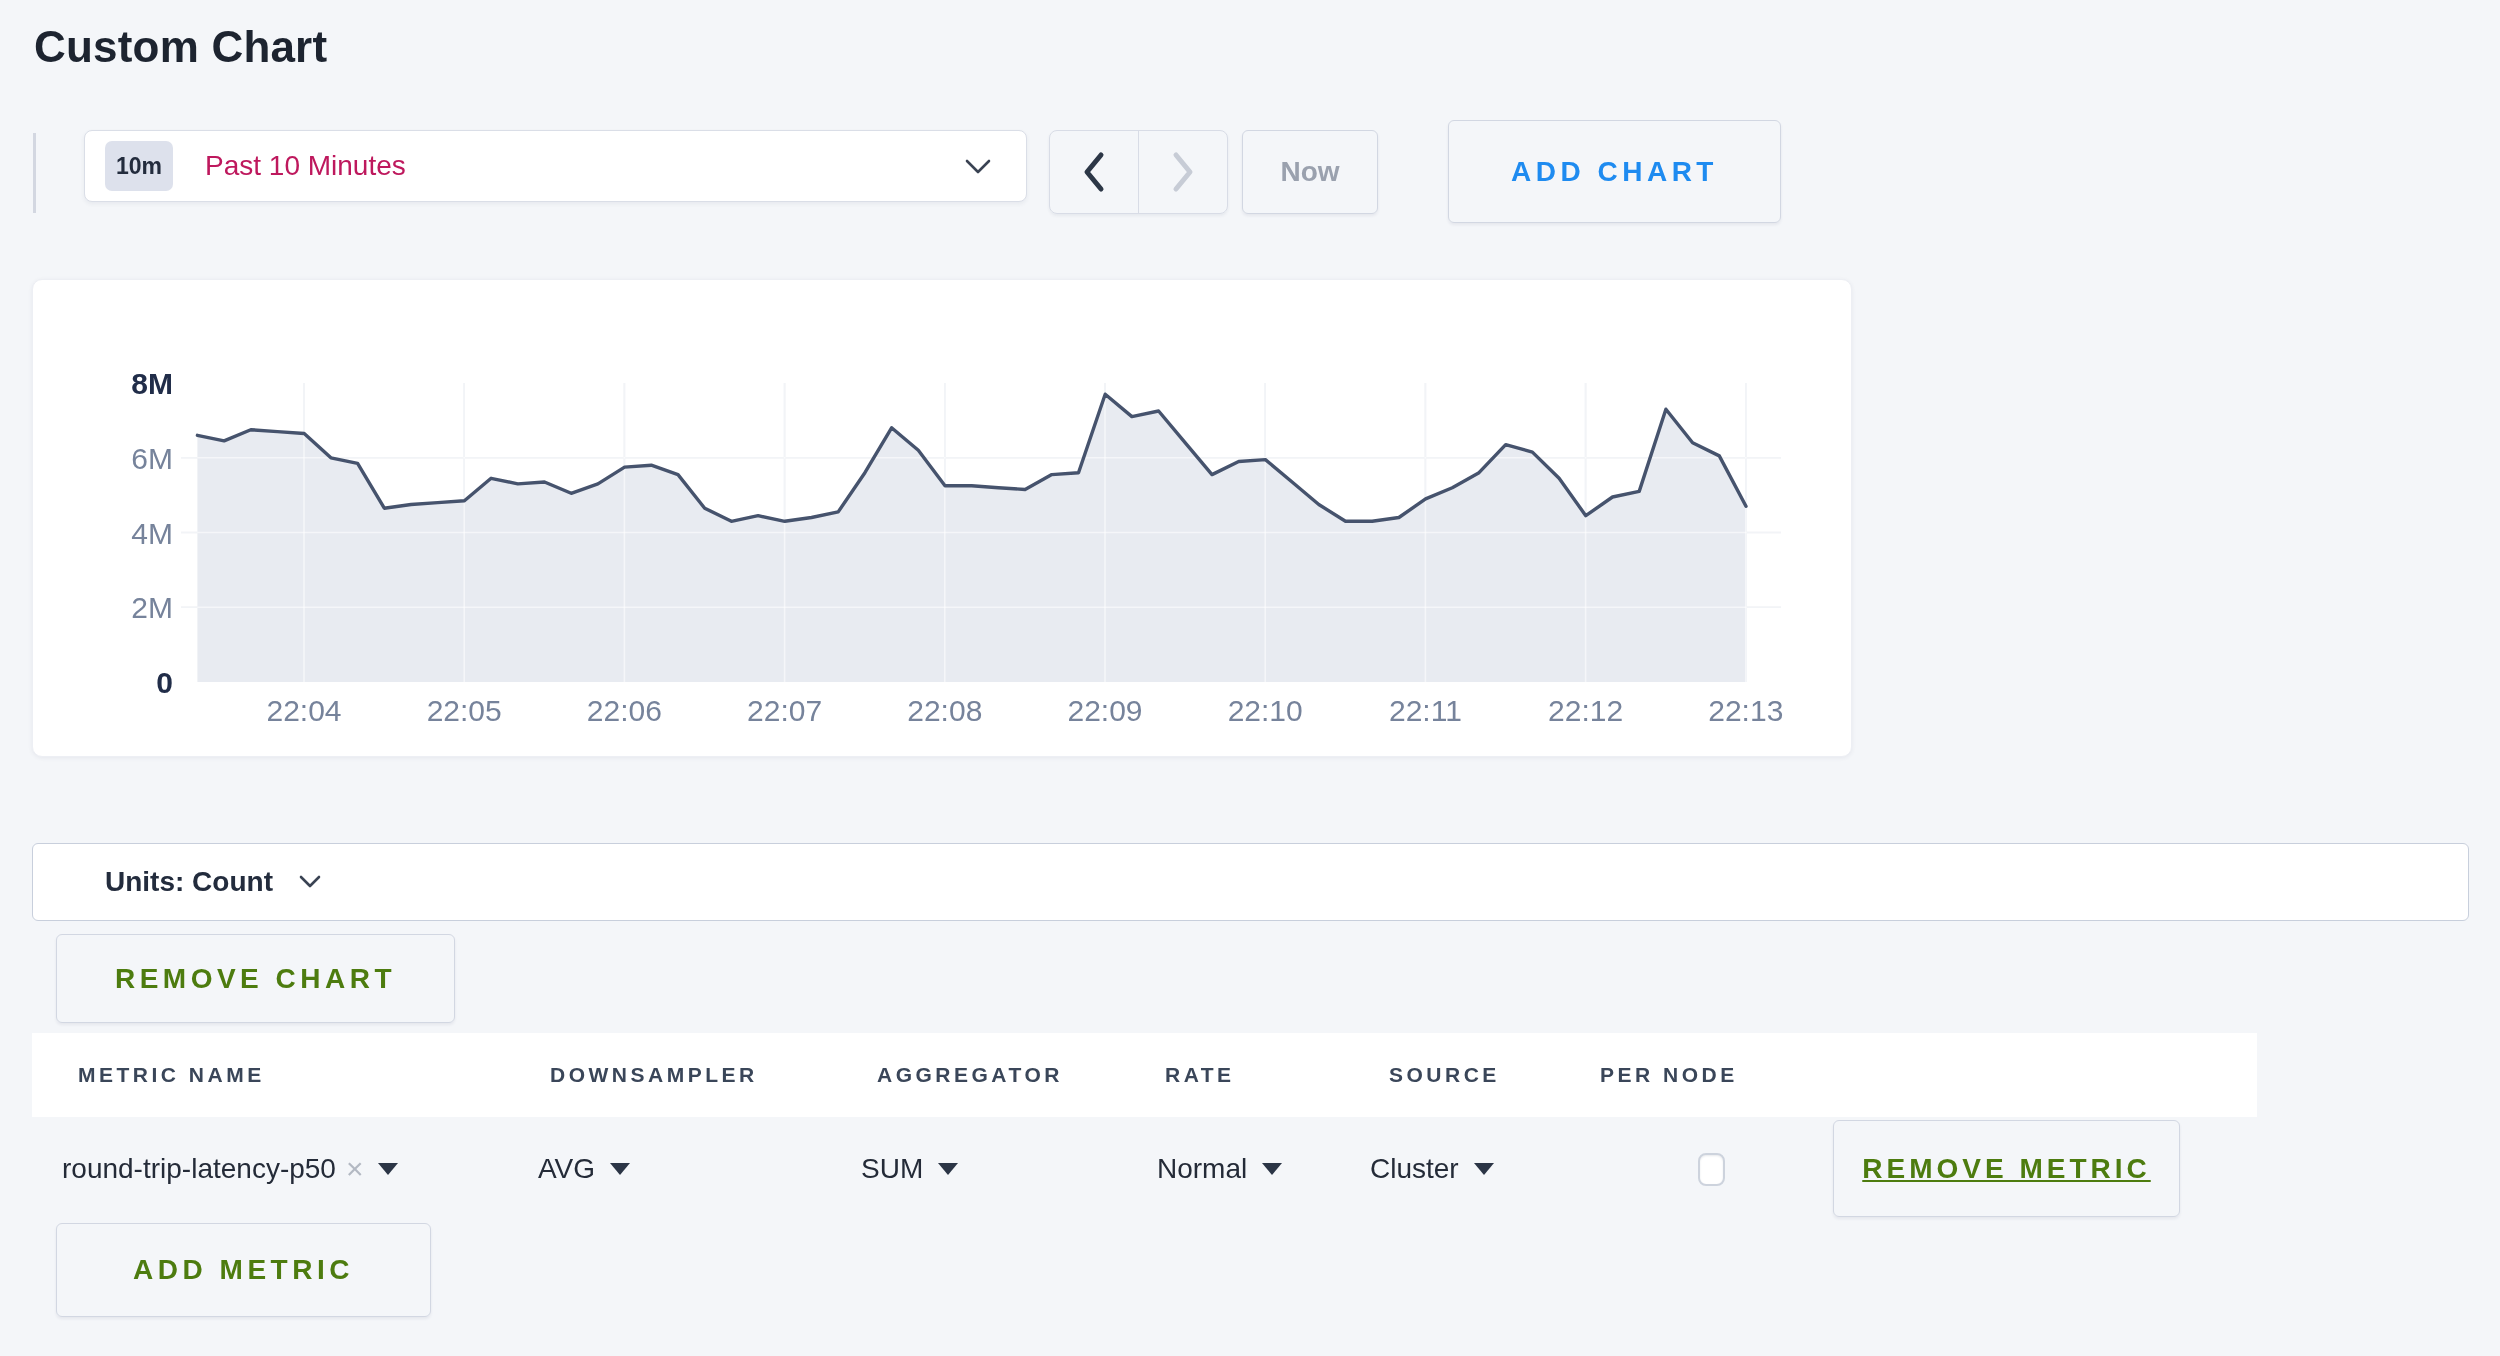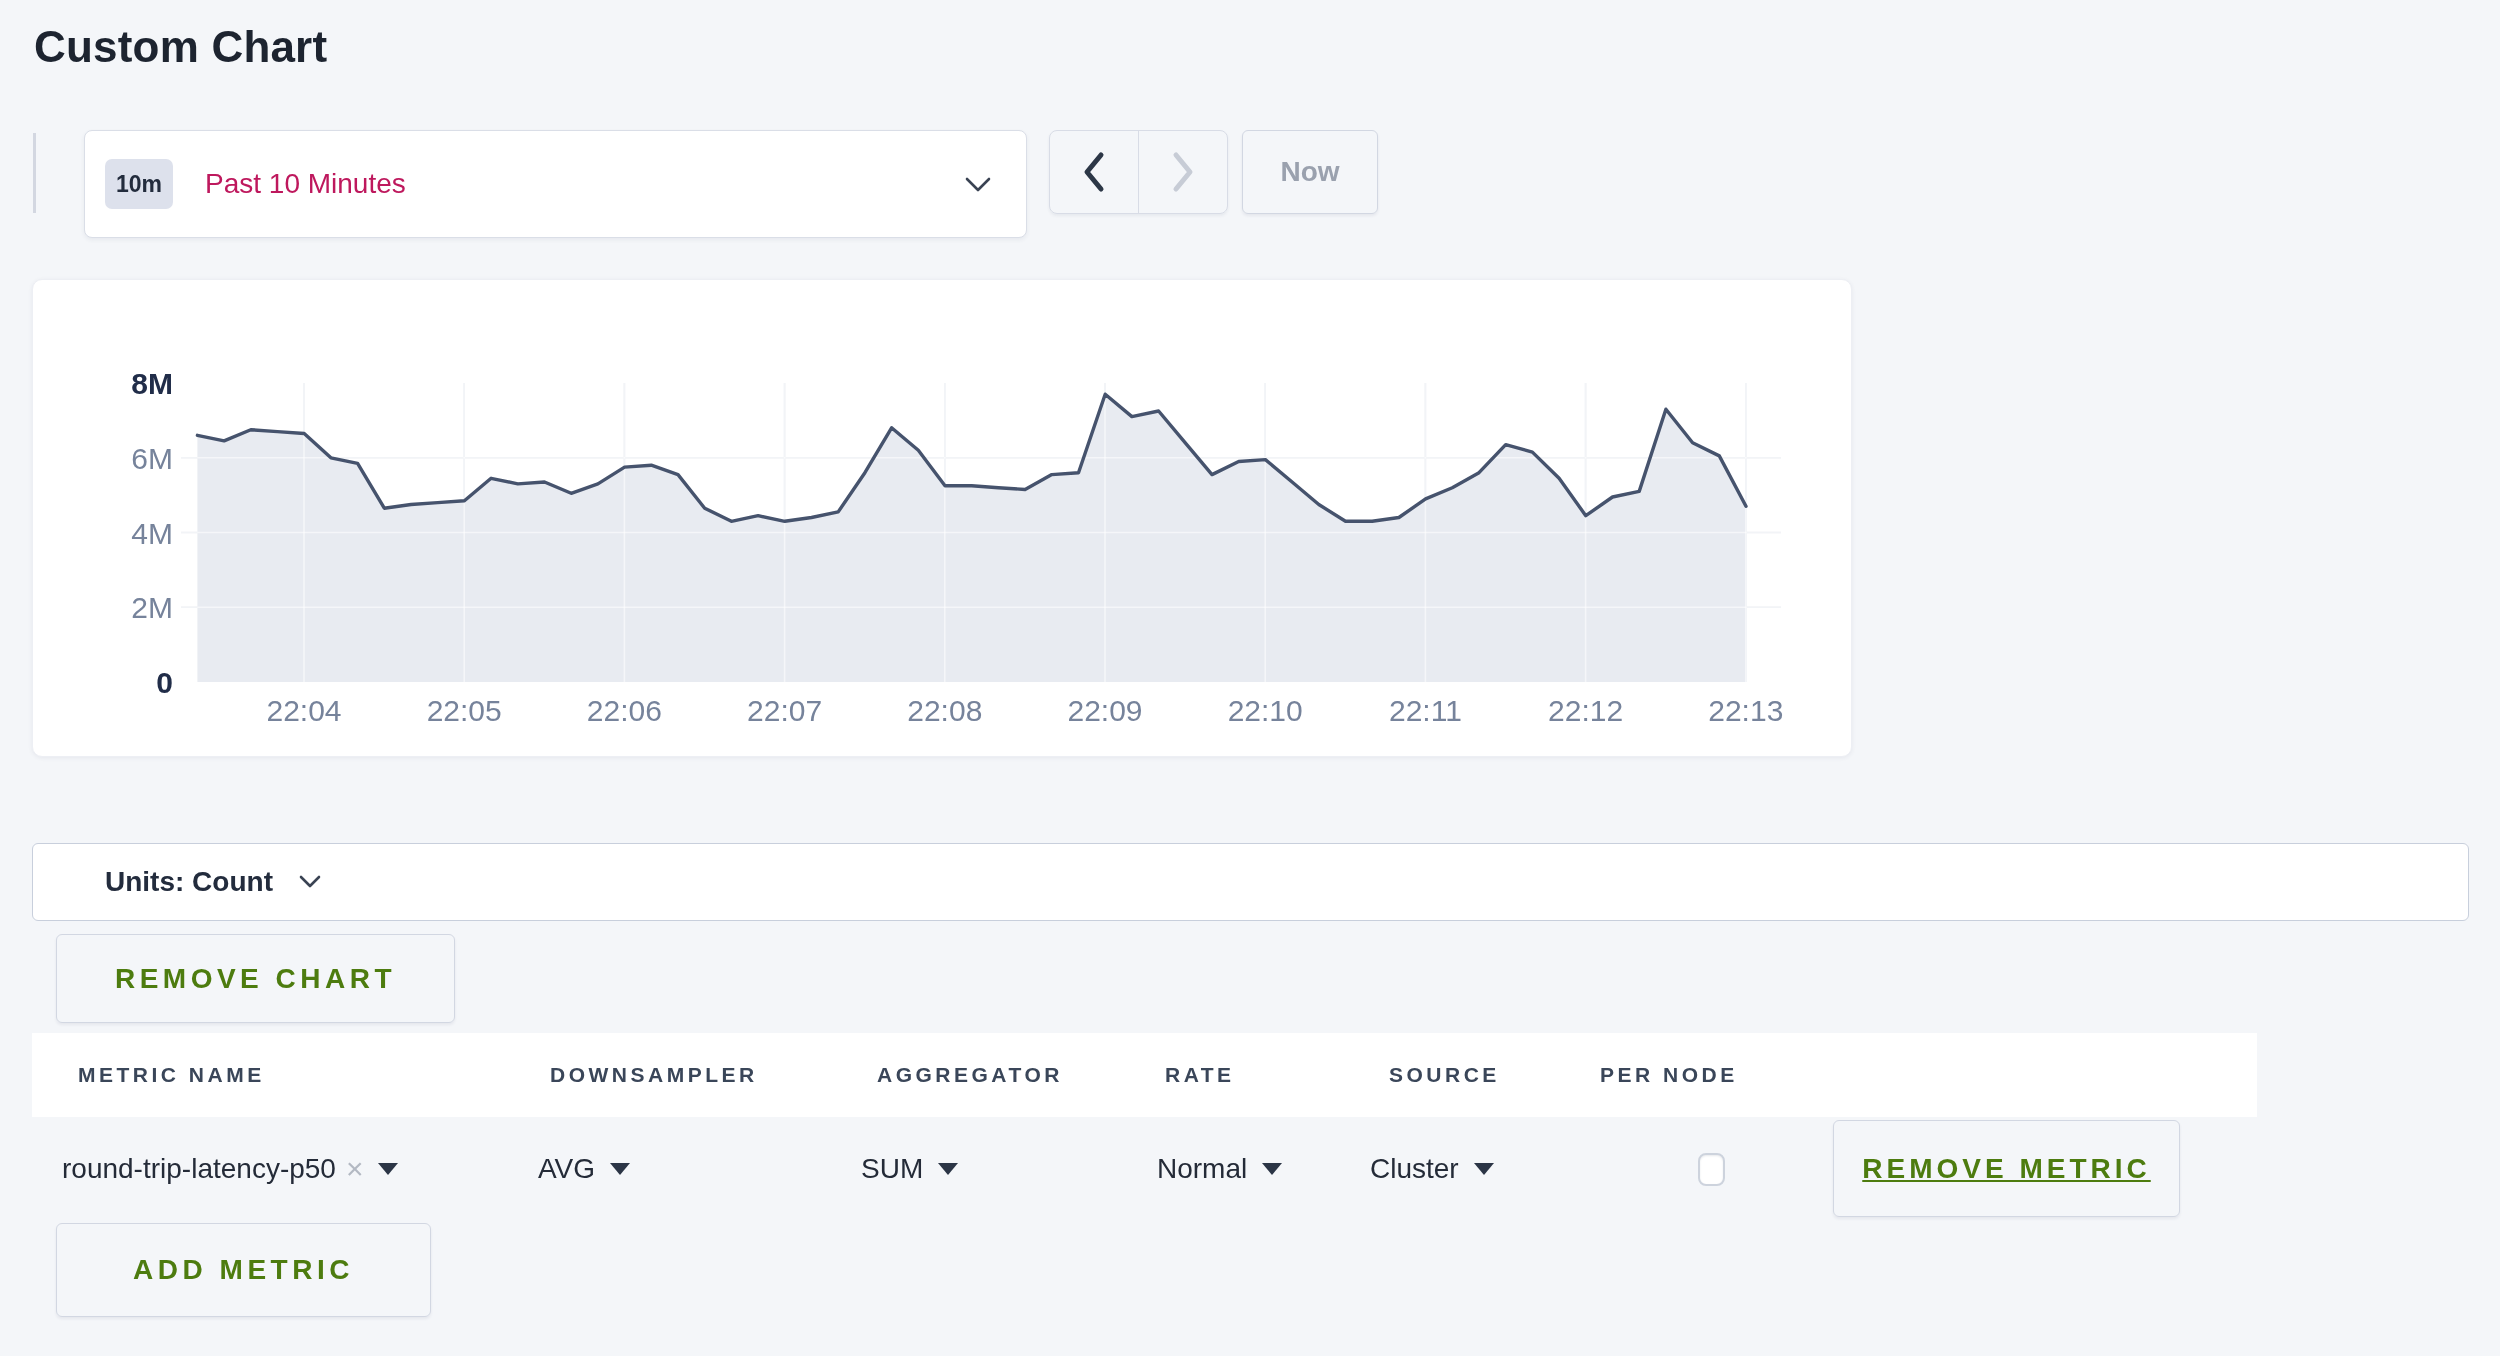--- a/index.html
+++ b/index.html
@@ -8,21 +8,21 @@
   #app { position:relative; width:2500px; height:1356px; background:#f4f6f9; overflow:hidden; }
 
   .abs { position:absolute; }
 
   
   .page-title { left:34px; top:22px; font-size:44px; font-weight:700; color:#1d2430; letter-spacing:.2px; }
 
   .left-rule { left:33px; top:133px; width:3px; height:80px; background:#d3d7e1; }
 
   .time-dropdown {
-    left:84px; top:130px; width:943px; height:108px;
+    left:84px; top:130px; width:943px; height:72px;
     background:#fff; border:1.5px solid #dadee7; border-radius:8px;
     box-shadow:0 2px 4px rgba(60,70,100,.07);
     display:flex; align-items:center; padding:0 34px 0 20px; cursor:pointer;
   }
   .time-badge {
     width:68px; height:50px; border-radius:7px; background:#dde1ec;
     display:flex; align-items:center; justify-content:center;
     font-size:23px; font-weight:700; color:#232c3d; flex:0 0 auto;
   }
   .time-label { margin-left:32px; font-size:28px; font-weight:400; color:#be185d; flex:1 1 auto; }
@@ -114,20 +114,21 @@
     </div>
     <div class="nav-btn">
       <svg width="26" height="42" viewBox="0 0 26 42">
         <polyline points="6,4 20,21 6,38" fill="none" stroke="#c7ccd6" stroke-width="5" stroke-linecap="round" stroke-linejoin="round"></polyline>
       </svg>
     </div>
   </div>
 
   <div class="abs btn now-btn">Now</div>
 
+  <div class="abs btn add-chart-btn">ADD CHART</div>
 
   <div class="abs chart-card">
     <svg id="chart-svg" width="1818" height="476" viewBox="0 0 1818 476">
         <line x1="148" y1="327.25" x2="1748" y2="327.25" stroke="#e3e7ee" stroke-width="1.6"></line>
         <line x1="148" y1="252.5" x2="1748" y2="252.5" stroke="#e3e7ee" stroke-width="1.6"></line>
         <line x1="148" y1="177.75" x2="1748" y2="177.75" stroke="#e3e7ee" stroke-width="1.6"></line>
         <line x1="271" y1="103" x2="271" y2="402" stroke="#e3e7ee" stroke-width="1.6"></line>
         <line x1="431.2" y1="103" x2="431.2" y2="402" stroke="#e3e7ee" stroke-width="1.6"></line>
         <line x1="591.4" y1="103" x2="591.4" y2="402" stroke="#e3e7ee" stroke-width="1.6"></line>
         <line x1="751.5999999999999" y1="103" x2="751.5999999999999" y2="402" stroke="#e3e7ee" stroke-width="1.6"></line>

